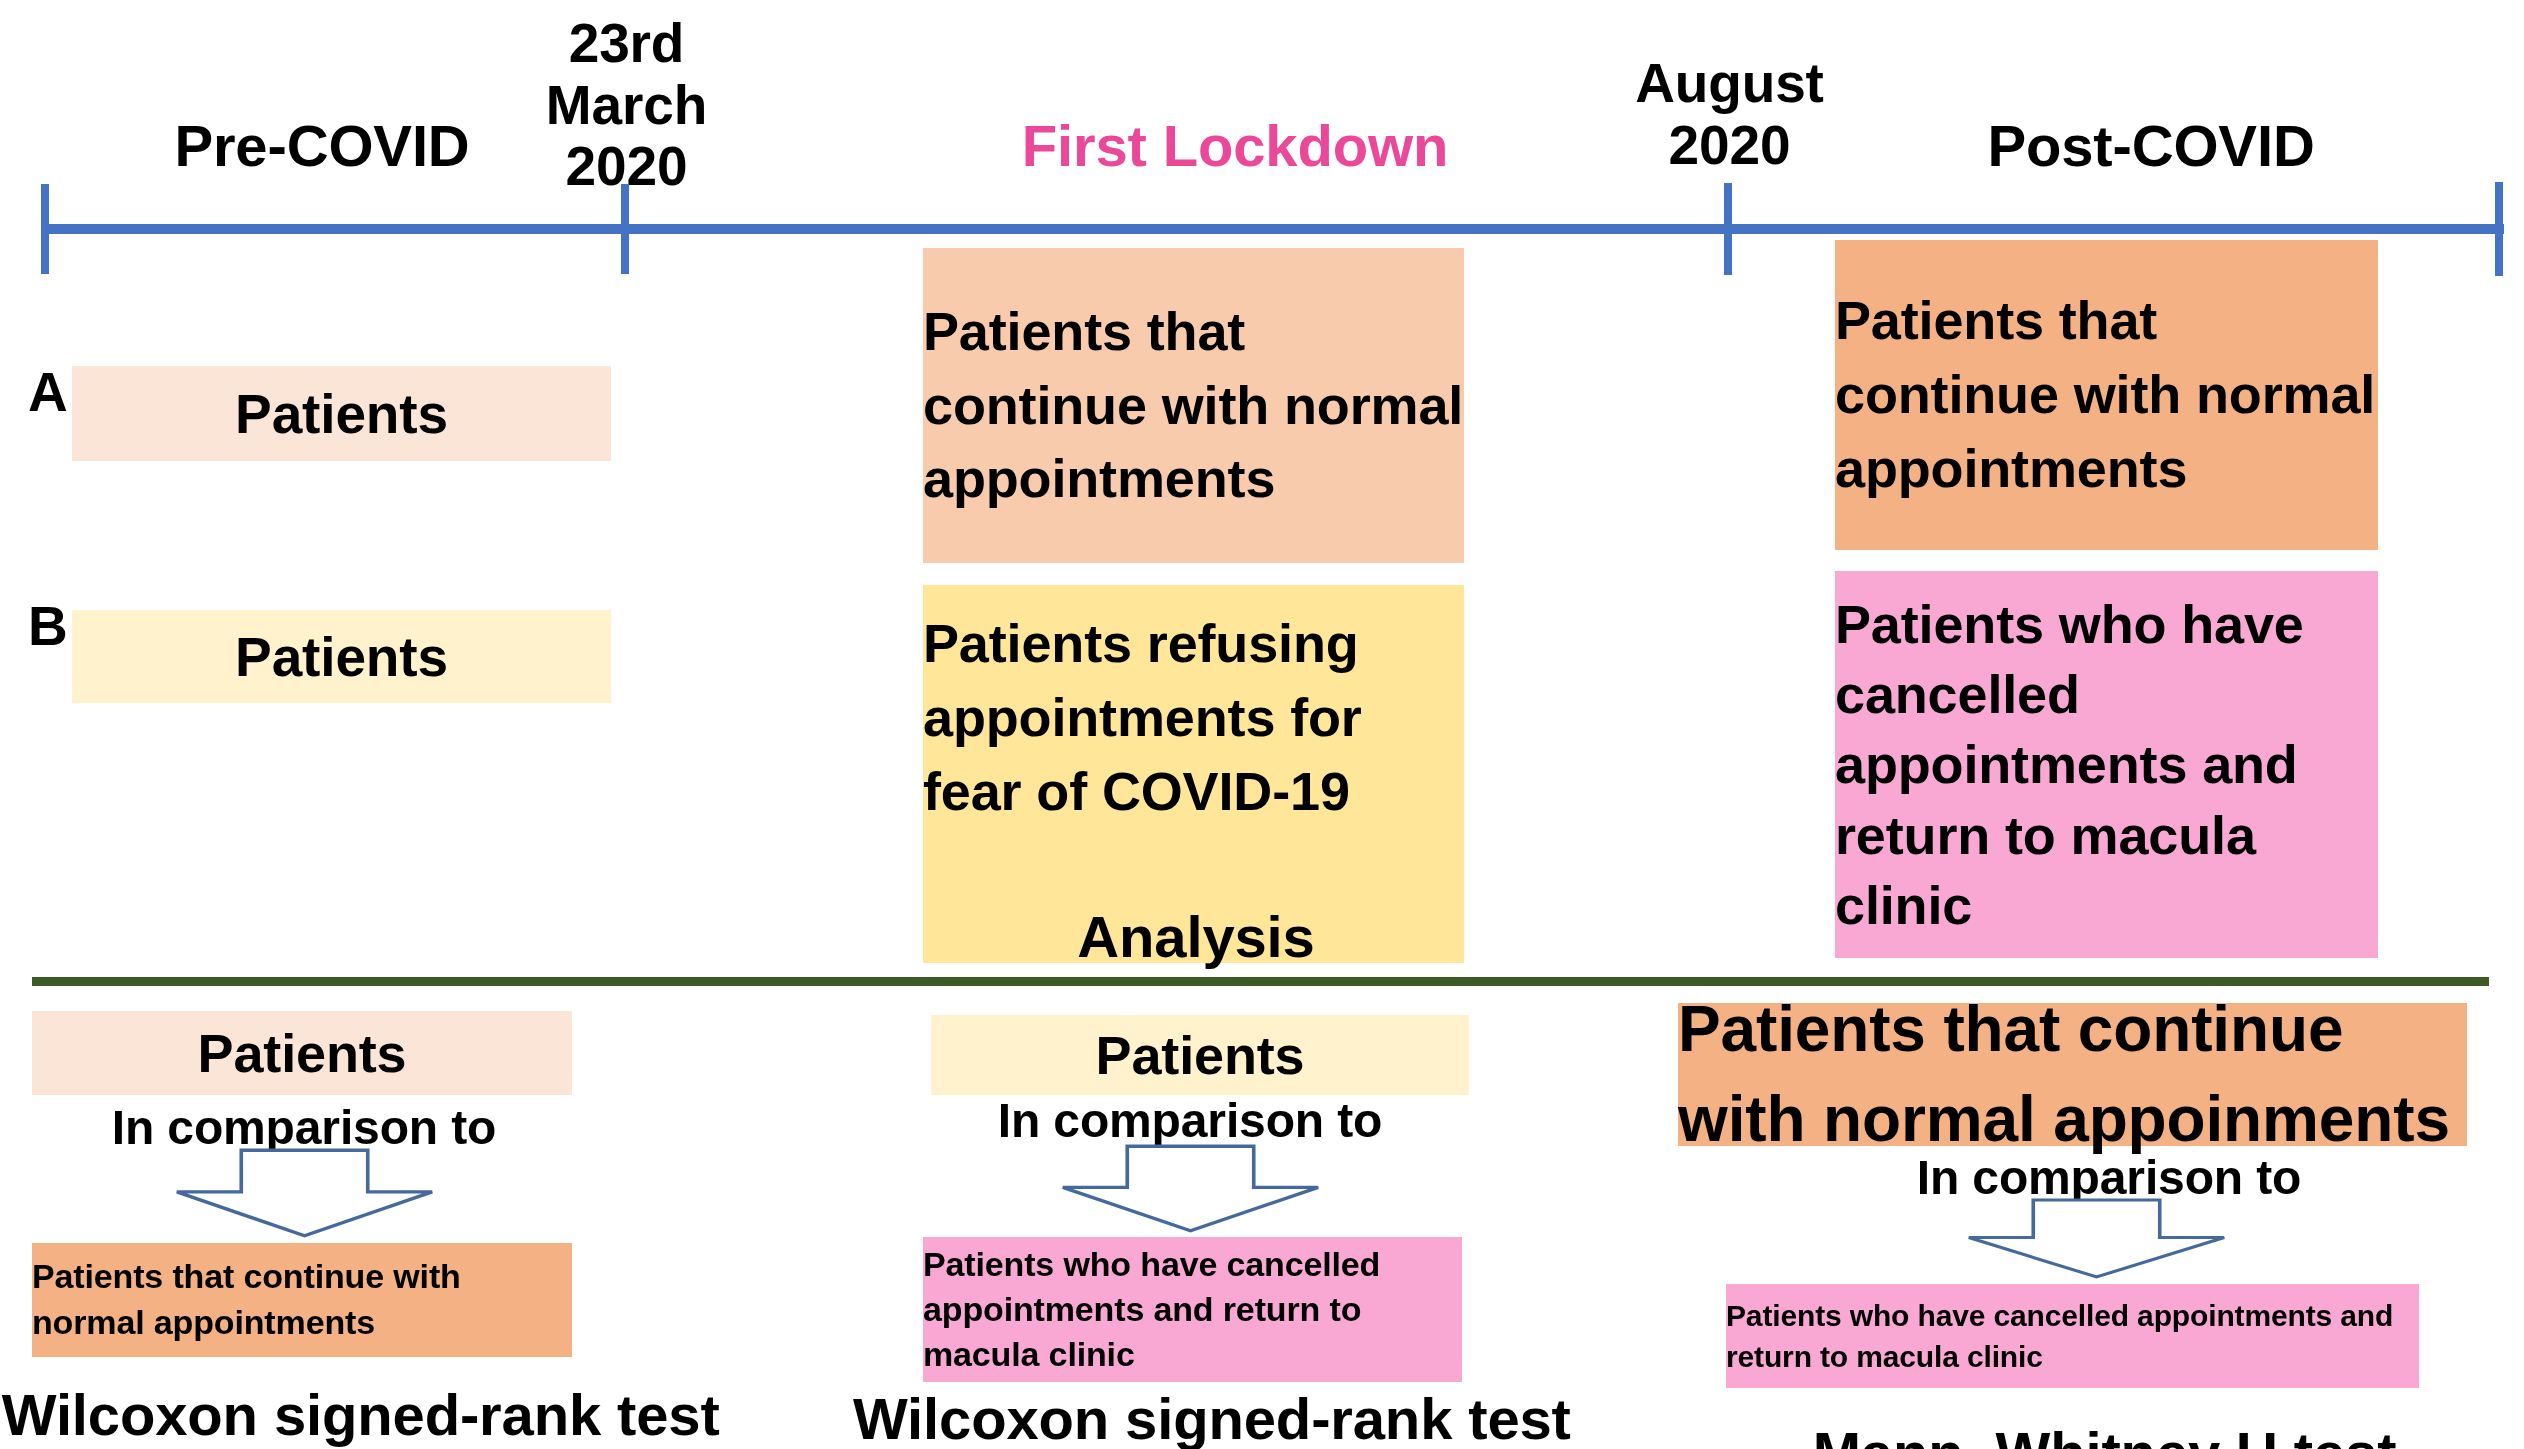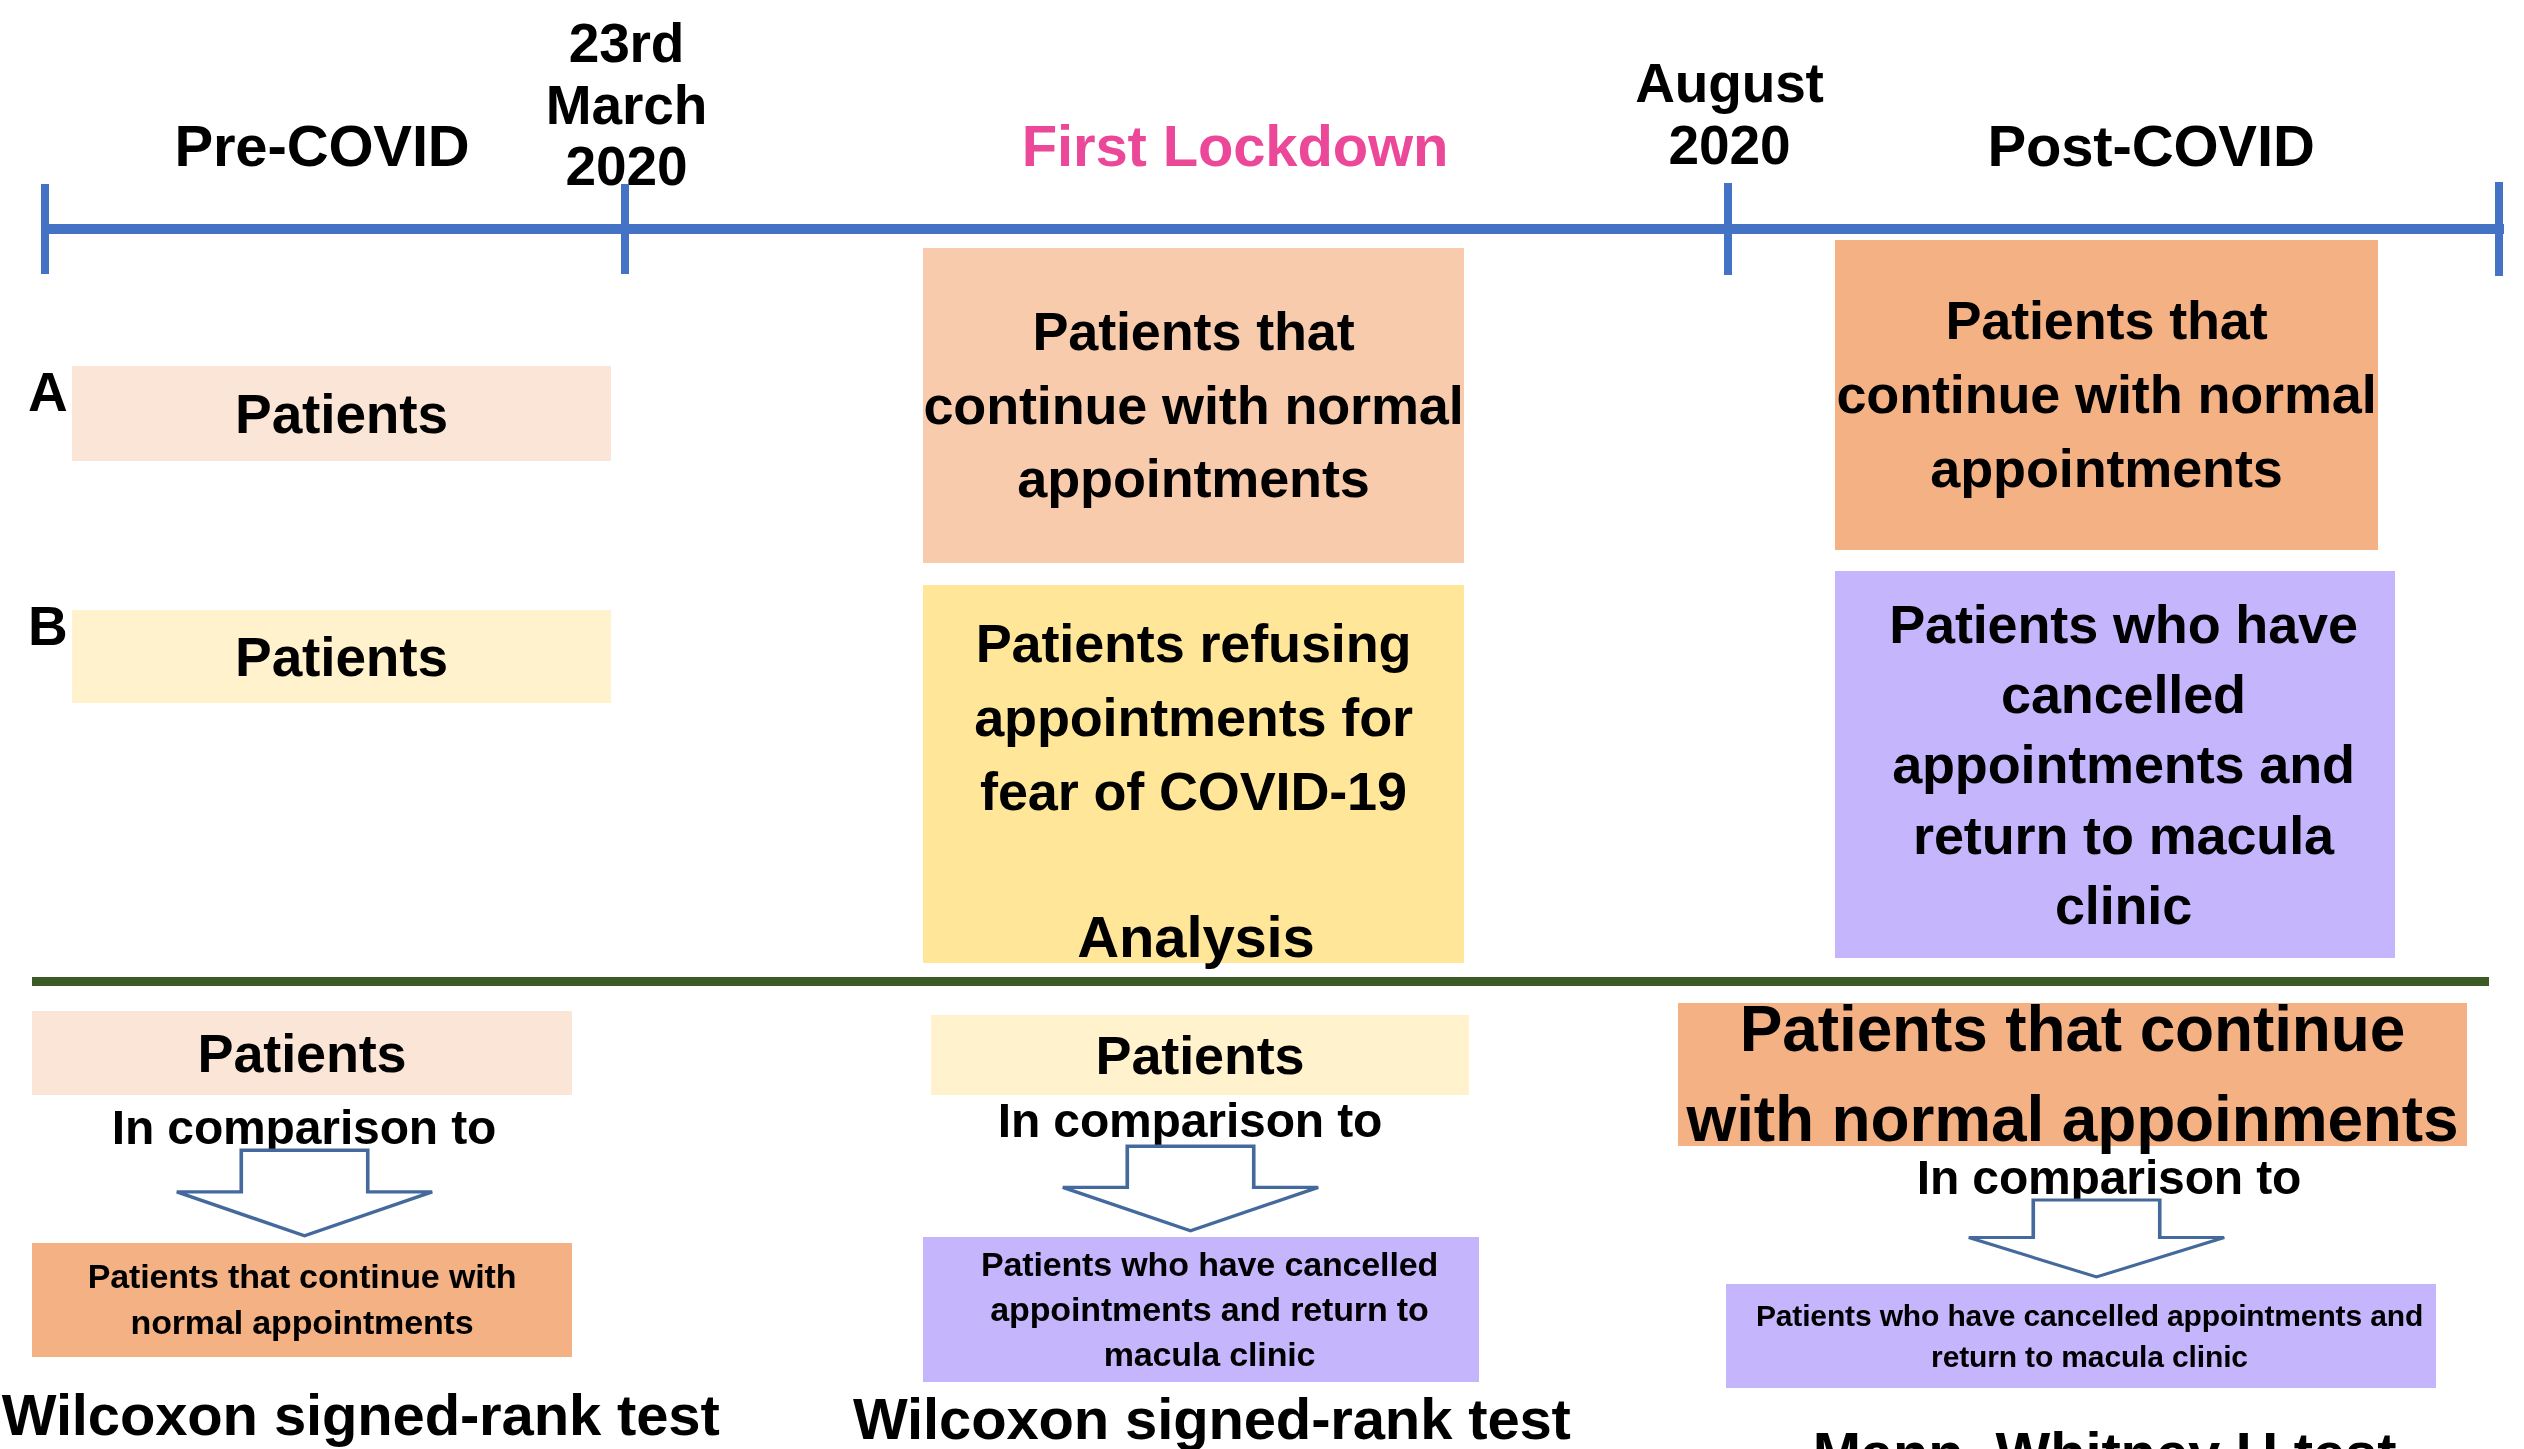--- a/index.html
+++ b/index.html
@@ -12,27 +12,27 @@
   .ctr{text-align:center;}
   .nowrap{white-space:nowrap;}
   
   .tl-line{background:#4472C4;height:9.6px;}
   .tick{background:#4472C4;width:8.4px;}
   .tl-label{font-size:58px;line-height:1.05;}
   .tl-label-red{color:#ec4899;}
   .date-label{font-size:55px;line-height:1.12;}
   .date-label span{display:block;}
   
-  .box{display:flex;align-items:center;justify-content:center;text-align:center;}
+  .box{display:flex;align-items:center;justify-content:center;text-align:left;}
   .box-pink{background:#FBE5D6;}
   .box-salmon{background:#F8CBAD;}
   .box-orange{background:#F4B183;}
   .box-yellow-pale{background:#FFF2CC;}
   .box-yellow-mid{background:#FFE699;}
-  .box-yellow-deep{background:#c4b5fd;padding-left:17px;}
+  .box-yellow-deep{background:#f9a8d4;}
   .patients-lbl{font-size:55px;}
   .bigtext{font-size:54px;line-height:1.37;}
   .bigtext5{font-size:54px;line-height:1.30;}
   .row-letter{font-size:55px;}
   .align-top{align-items:flex-start;padding-top:22px;box-sizing:border-box;}
   
   .analysis-title{font-size:58px;}
   .divider{background:#3B5A26;height:9px;}
   .comp-lbl{font-size:48px;}
   .test-lbl{font-size:58px;}

